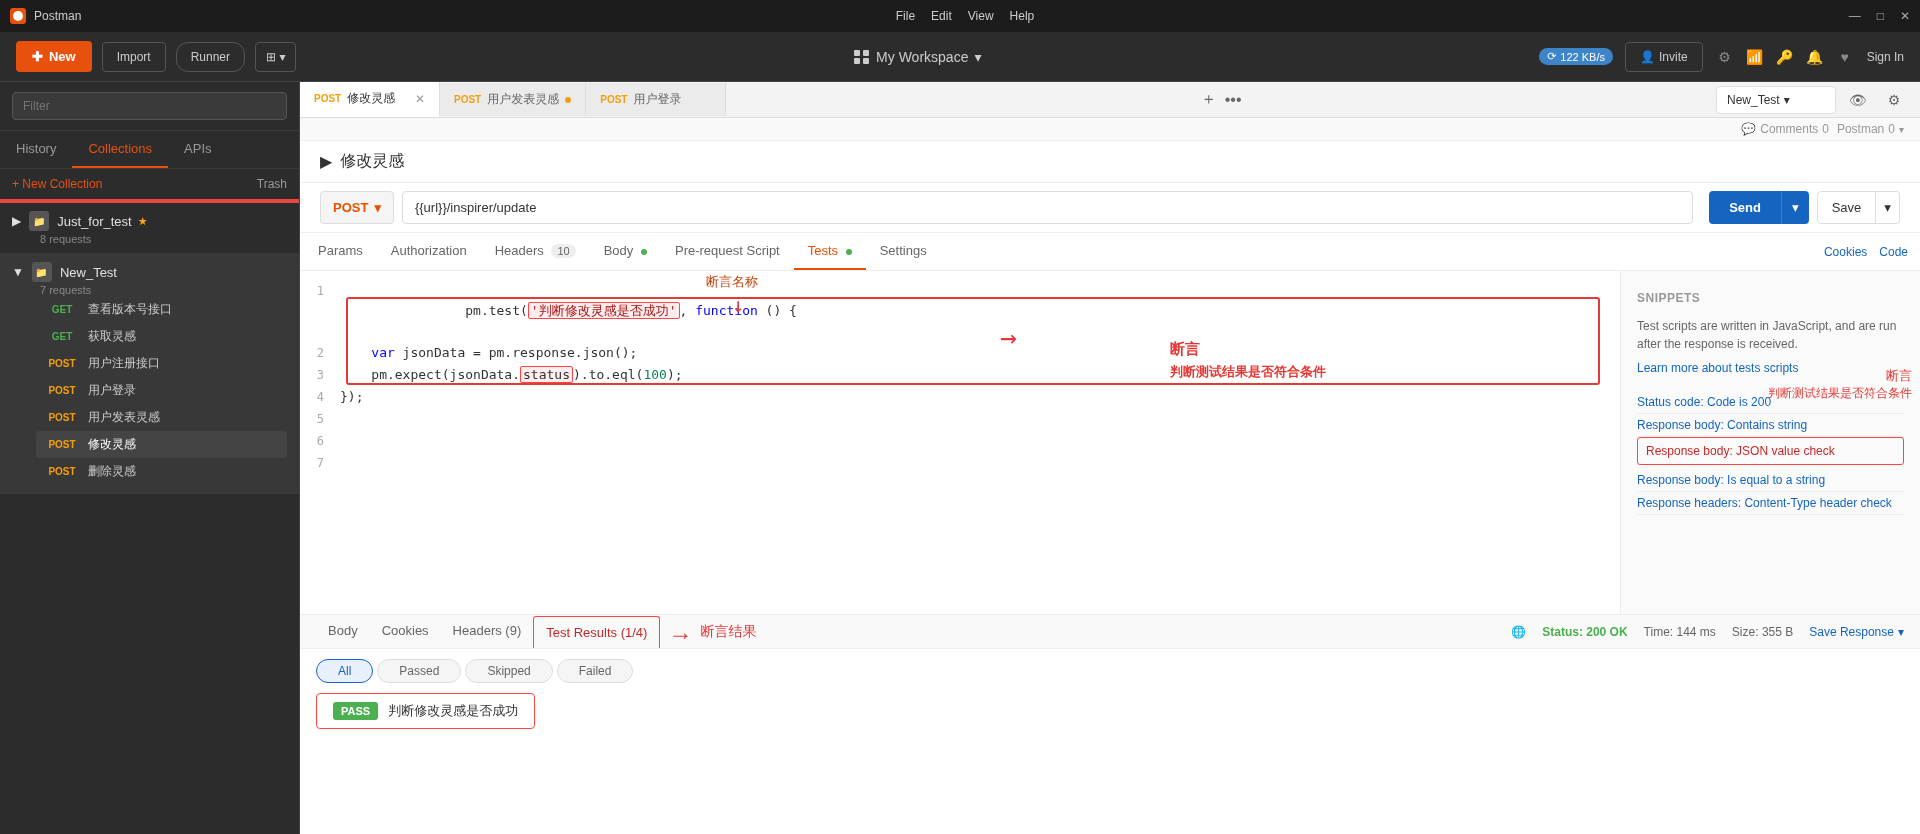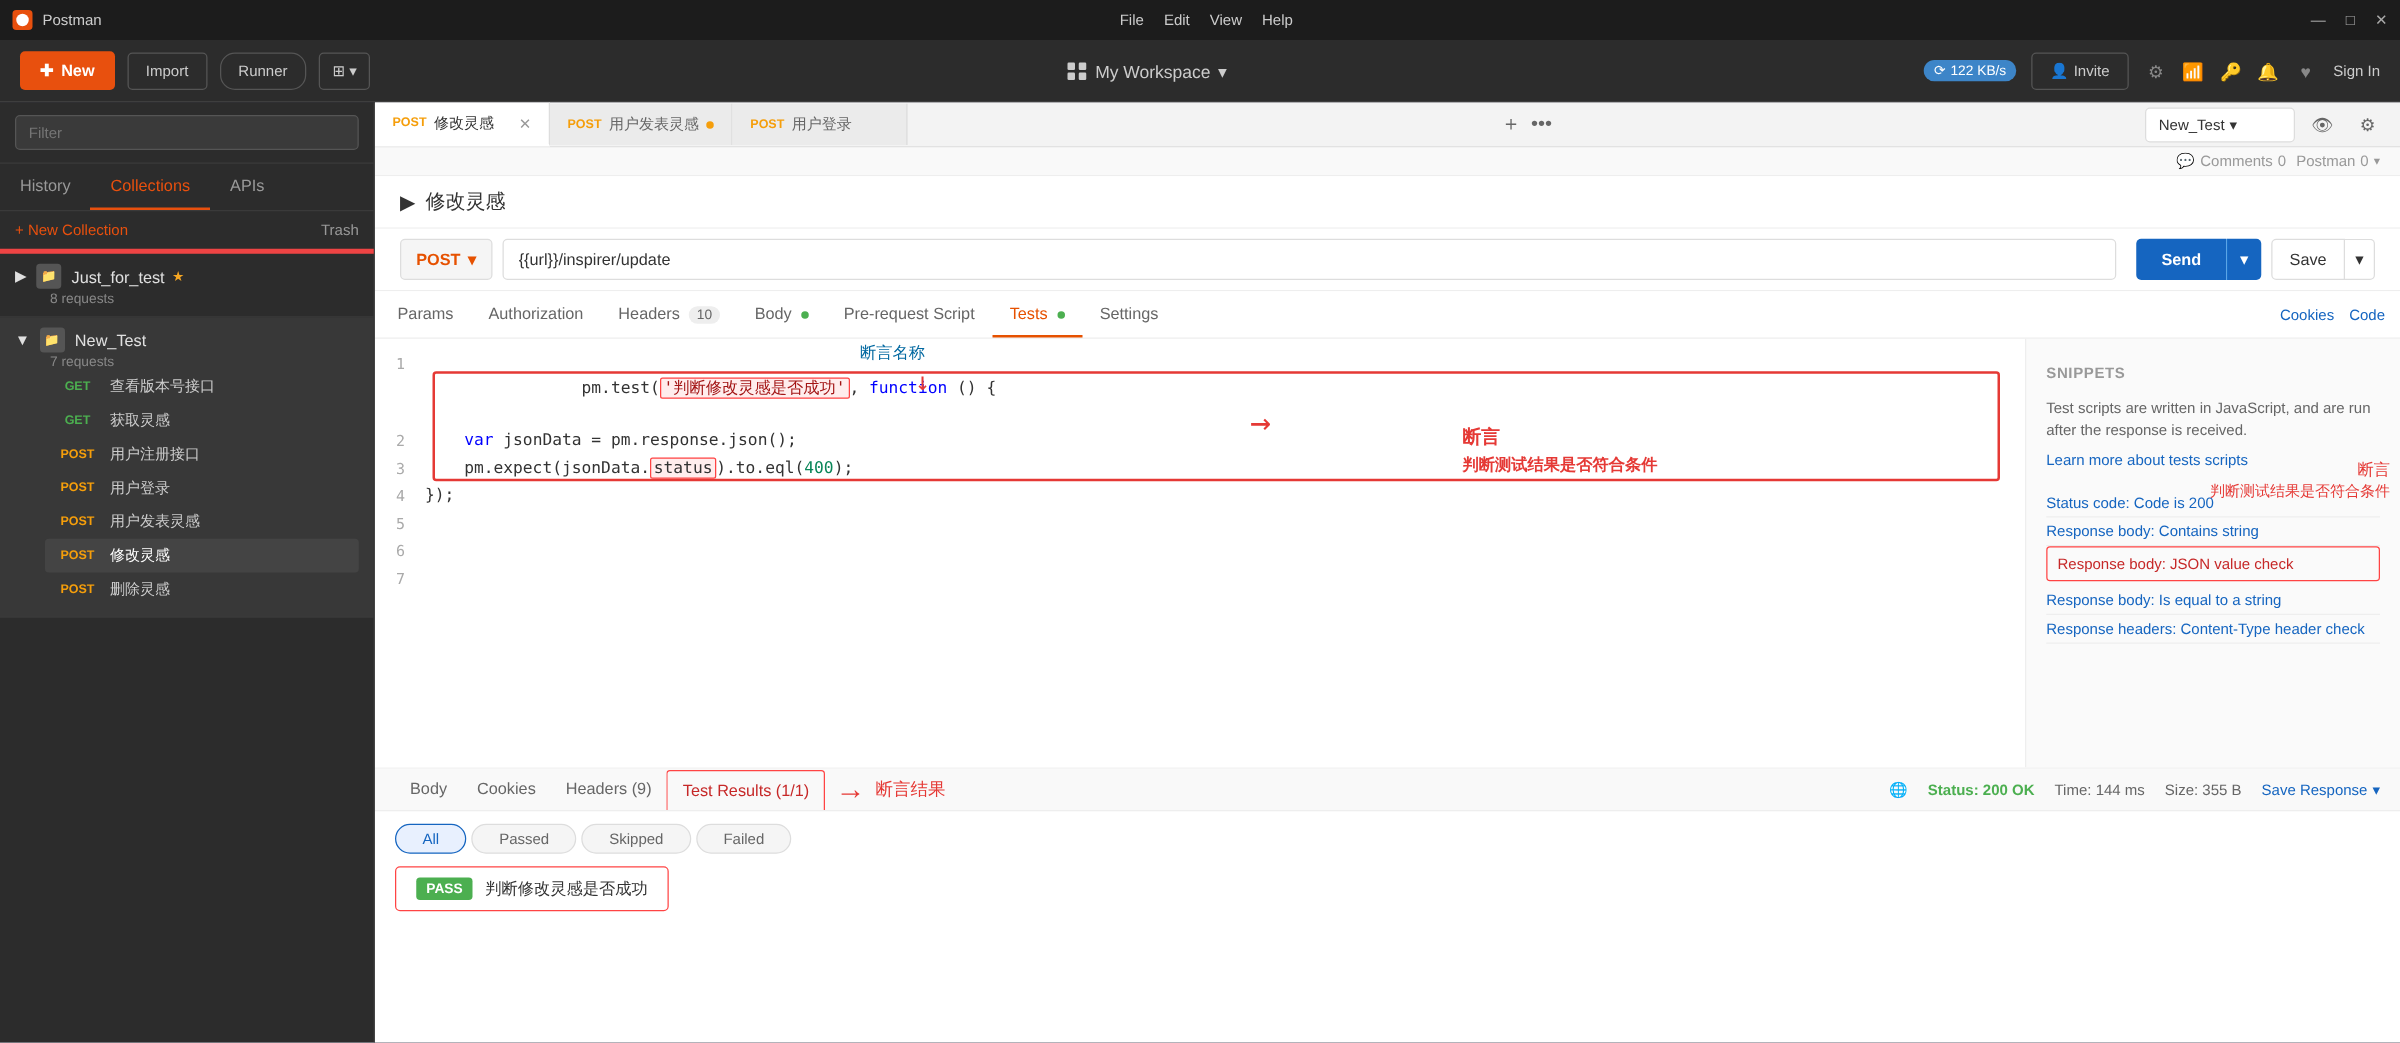--- a/index.html
+++ b/index.html
@@ -365,21 +365,21 @@
         <div class="req-opt-tab">Settings</div>
         <div style="margin-left:auto; display:flex; align-items:center; gap:12px; padding-right:8px;">
           <span style="font-size:12px; color:#1565c0; cursor:pointer;">Cookies</span>
           <span style="font-size:12px; color:#1565c0; cursor:pointer;">Code</span>
         </div>
       </div>
 
       <div class="tests-area" style="height:210px;">
         <div class="code-editor" style="position:relative;">
 
-          <div style="position:absolute; top:2px; left:388px; color:#0369a1; font-size:13px; font-weight:500; z-index:10; pointer-events:none;">
+          <div style="position:absolute; top:2px; left:406px; color:#c2410c; font-size:13px; font-weight:500; z-index:10; pointer-events:none;">
             <span>断言名称</span>
           </div>
 
           <div style="position:absolute; top:22px; left:432px; color:#e53935; font-size:20px; z-index:10; pointer-events:none;">↓</div>
 
           <div style="position:absolute; top:50px; left:700px; color:#e53935; font-size:18px; z-index:10; pointer-events:none; display:flex; align-items:center; gap:4px;">
             <span style="font-size:28px; color:#e53935;">→</span>
           </div>
 
           <div style="padding: 8px 0;">
@@ -391,21 +391,21 @@
               </span>
             </div>
 
             <div class="code-line">
               <span class="line-num">2</span>
               <span class="line-content">    <span style="color:#0000ff;">var</span> jsonData = pm.response.json();</span>
             </div>
 
             <div class="code-line">
               <span class="line-num">3</span>
-              <span class="line-content">    pm.expect(jsonData.<span class="code-highlight2" style="background:rgba(255,0,0,0.07); border:1px solid #f44; border-radius:2px; padding:0 2px;">status</span>).to.eql(<span style="color:#098658;">400</span>);</span>
+              <span class="line-content">    pm.expect(jsonData.<span class="code-highlight2" style="background:rgba(255,0,0,0.07); border:1px solid #f44; border-radius:2px; padding:0 2px;">status</span>).to.eql(<span style="color:#098658;">100</span>);</span>
             </div>
 
             <div class="code-line">
               <span class="line-num">4</span>
               <span class="line-content">});</span>
             </div>
 
             <div class="code-line">
               <span class="line-num">5</span>
               <span class="line-content"></span>
@@ -443,21 +443,21 @@
           <div class="snippet-item">Response body: Is equal to a string</div>
           <div class="snippet-item">Response headers: Content-Type header check</div>
         </div>
       </div>
 
       <div class="response-area">
         <div class="response-tabs-bar">
           <div class="resp-tab">Body</div>
           <div class="resp-tab">Cookies</div>
           <div class="resp-tab">Headers (9)</div>
-          <div class="resp-tab active">Test Results (1/1)</div>
+          <div class="resp-tab active">Test Results (1/4)</div>
 
           <div style="display:flex; align-items:center; gap:8px; margin-left:8px;">
             <span style="font-size:24px; color:#e53935;">→</span>
             <span style="color:#e53935; font-size:14px; font-weight:500;">断言结果</span>
           </div>
           <div class="response-status">
             <span class="globe-icon">🌐</span>
             <span class="status-ok">Status: <span>200 OK</span></span>
             <span class="status-info">Time: <span>144 ms</span></span>
             <span class="status-info">Size: <span>355 B</span></span>

